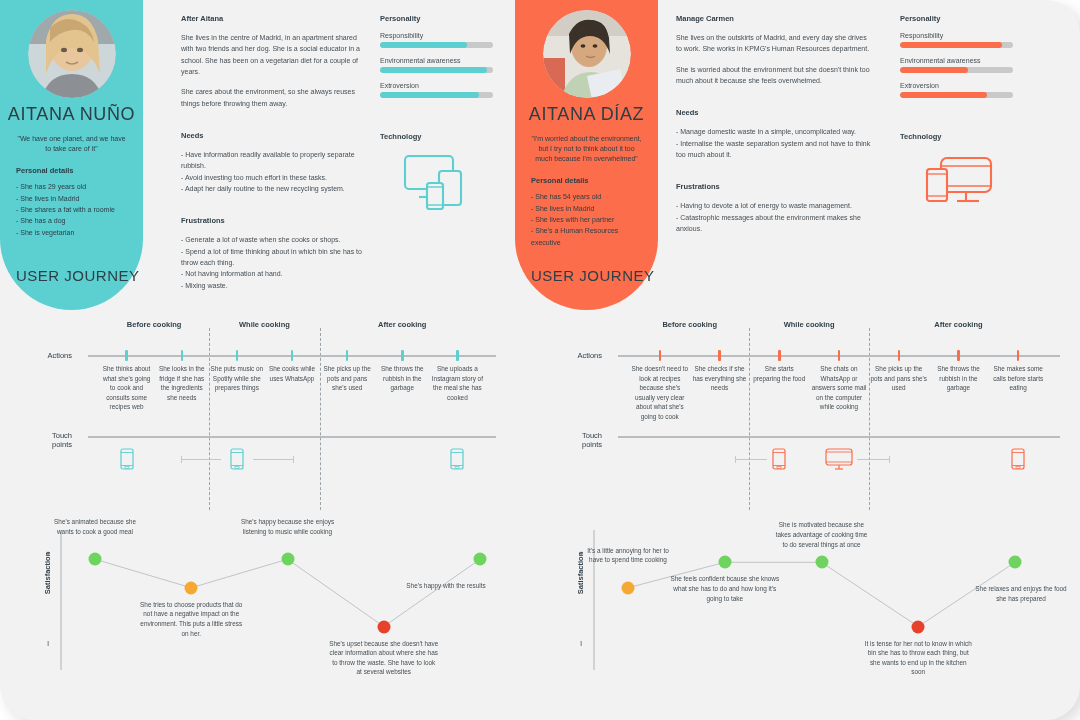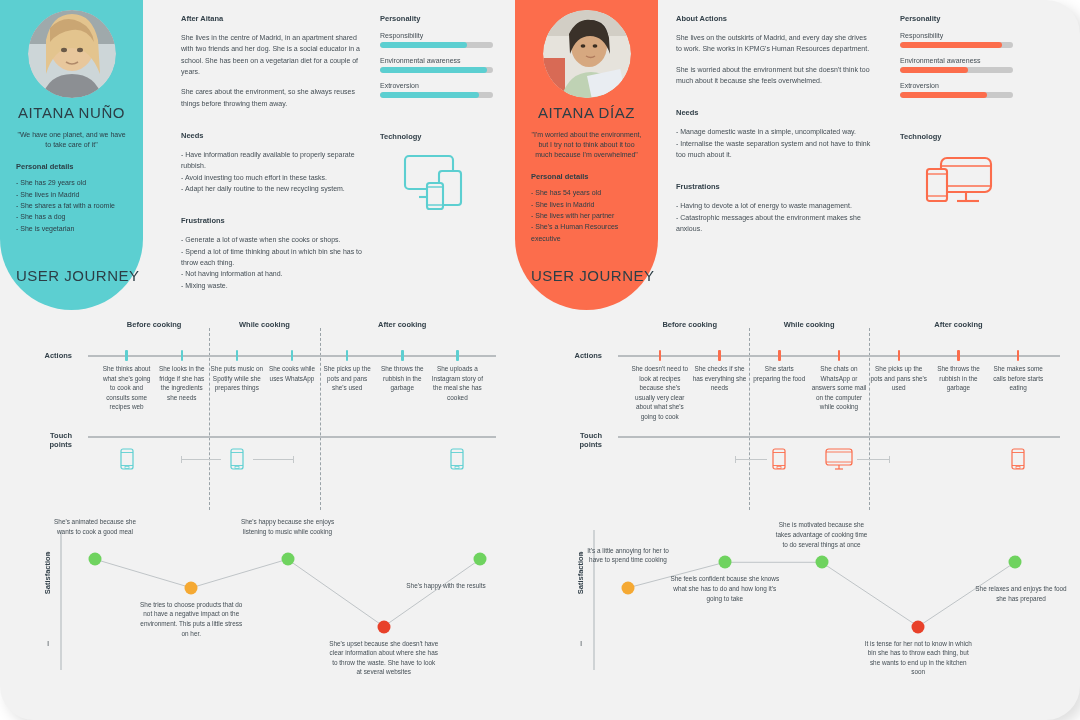--- a/index.html
+++ b/index.html
@@ -36,21 +36,21 @@
   .avatar {
     width: 88px; height: 88px;
     border-radius: 50%;
     margin: 10px auto 6px auto;
     overflow: hidden;
     position: relative;
   }
   .avatar svg { display: block; width: 88px; height: 88px; }
 
   .persona-name {
-    font-size: 15px;
+    font-size: 18px;
     letter-spacing: 0.6px;
     color: #2c3e46;
     font-weight: 400;
     margin-top: 2px;
   }
   .persona-quote {
     font-size: 7px;
     line-height: 1.45;
     color: #2c3e46;
     margin: 9px 14px 0 14px;
@@ -118,21 +118,21 @@
     position: absolute; top: 2px;
     font-size: 7.5px; font-weight: bold; color: #33414a;
     text-align: center; transform: translateX(-50%);
   }
   .divider {
     position: absolute; top: 10px;
     width: 0; border-left: 1px dashed #9aa3a8; height: 182px;
   }
   .row-label {
     position: absolute;
-    font-size: 7.5px; font-weight: bold; color: #33414a;
+    font-size: 7.5px; font-weight: normal; color: #33414a;
     text-align: right;
   }
   .axis-line {
     position: absolute; height: 1.5px; background: #b9bdc0;
   }
   .tick { position: absolute; width: 2.5px; height: 11px; border-radius: 1px; }
   .action-text {
     position: absolute;
     font-size: 6.4px; line-height: 1.5; color: #444e55;
     text-align: center; transform: translateX(-50%);
@@ -276,21 +276,21 @@
       <div class="persona-sub">Personal details</div>
       <ul class="persona-list">
         <li>- She has 54 years old</li>
         <li>- She lives in Madrid</li>
         <li>- She lives with her partner</li>
         <li>- She's a Human Resources executive</li>
       </ul>
       <div class="journey-title">USER JOURNEY</div>
     </div>
     <div class="bio-col right">
-      <div class="sec-head">About Actions</div>
+      <div class="sec-head">Manage Carmen</div>
       <div class="sec-p">She lives on the outskirts of Madrid, and every day she drives to work. She works in KPMG's Human Resources department.</div>
       <div class="sec-p">She is worried about the environment but she doesn't think too much about it because she feels overwhelmed.</div>
       <div class="sec-head gap">Needs</div>
       <ul class="sec-list">
         <li>- Manage domestic waste in a simple, uncomplicated way.</li>
         <li>- Internalise the waste separation system and not have to think too much about it.</li>
       </ul>
       <div class="sec-head gap">Frustrations</div>
       <ul class="sec-list">
         <li>- Having to devote a lot of energy to waste management.</li>

